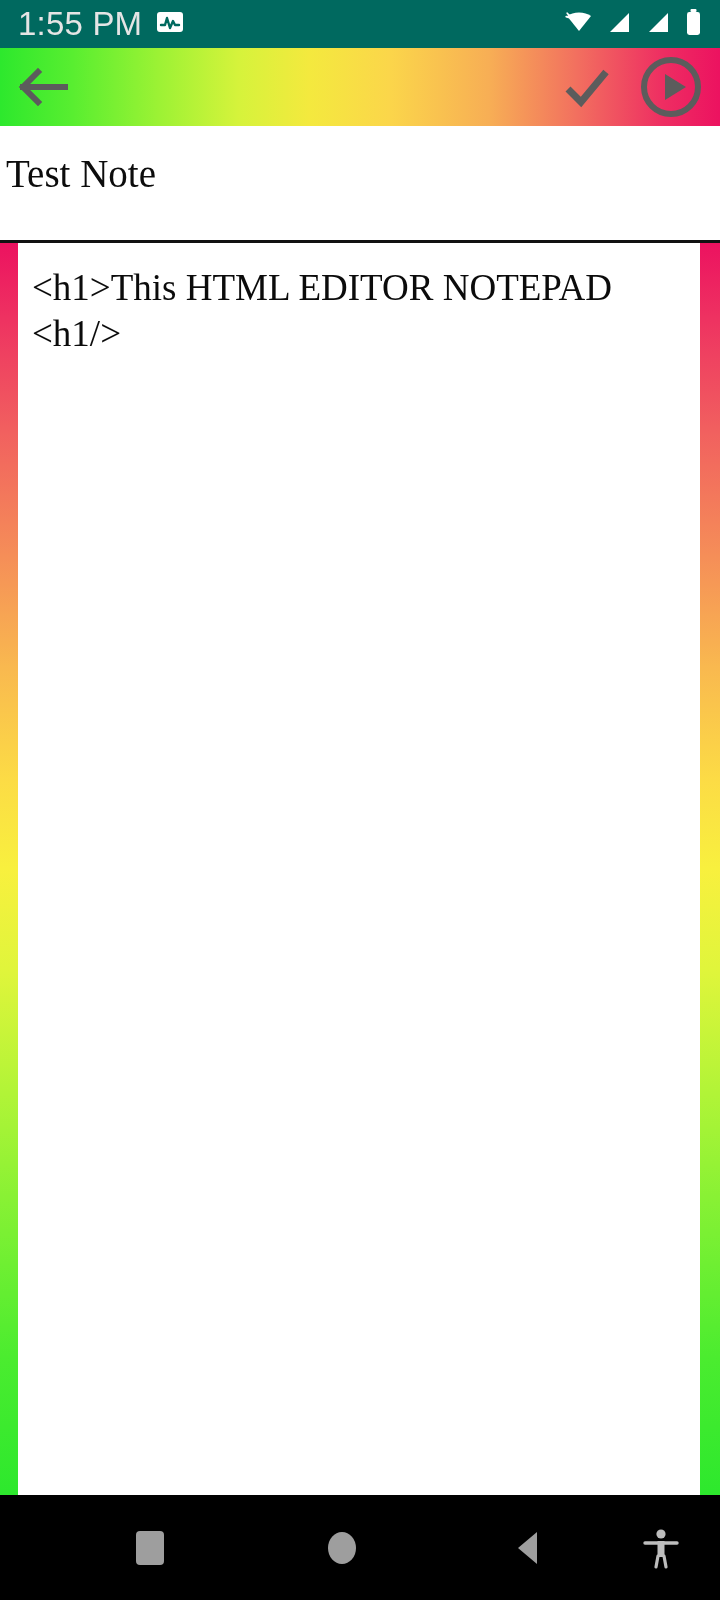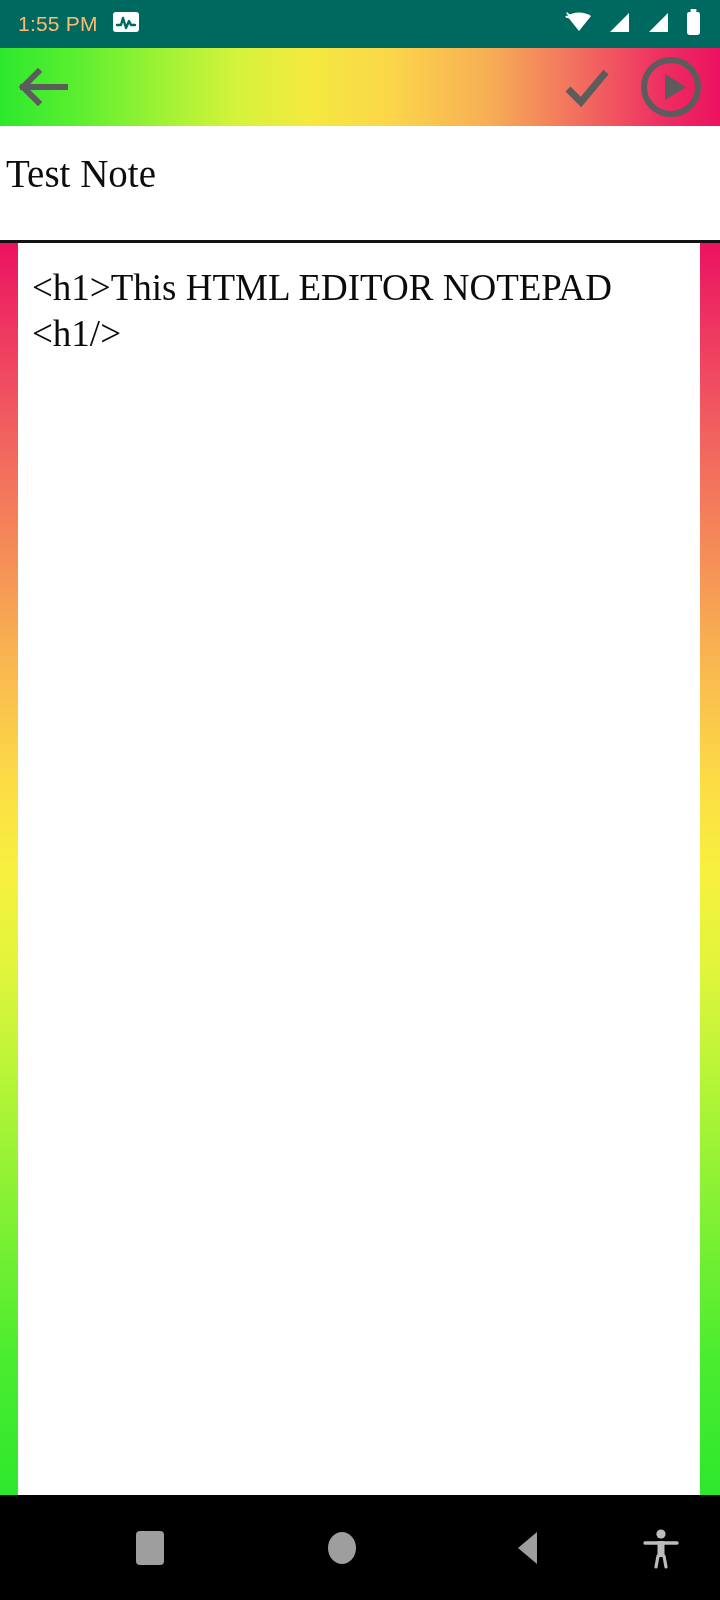--- a/index.html
+++ b/index.html
@@ -18,22 +18,22 @@
   
   #status-bar {
     position:absolute; top:0; left:0;
     width:720px; height:48px;
     background:#00695F;
     display:flex; align-items:center;
     padding:0 18px;
   }
   #status-left { display:flex; align-items:center; gap:14px; }
   #status-clock {
-    color:#fdba74;
-    font-size:21px;
+    color:#e5e5e5;
+    font-size:33px;
     font-family:"Liberation Sans", sans-serif;
     letter-spacing:.2px;
   }
   .sb-icon { display:block; }
   #status-right {
     margin-left:auto;
     display:flex; align-items:center; gap:13px;
   }
 
   

